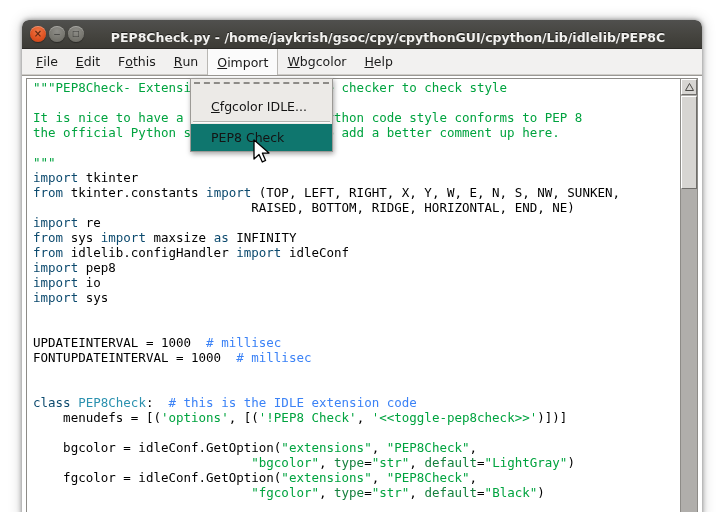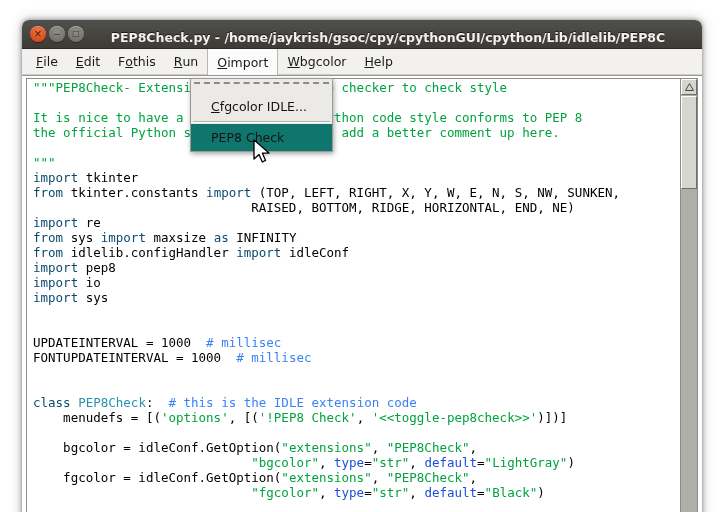--- a/index.html
+++ b/index.html
@@ -149,21 +149,21 @@
     line-height: 15px;
     white-space: pre;
     color: #000000;
     letter-spacing: 0px;
   }
   .code .ln { height: 15px; }
   .s-str  { color: #00a33f; }
   .s-kw   { color: #0c4a6e; }
   .s-cls  { color: #2b91af; margin-top: 20px; }
   .s-cmt  { color: #3b82f6; }
-  .s-kwarg{ color: #1d4ed8; }
+  .s-kwarg{ color: #15803d; }
   .s-plain{ color: #000000; }
 
   
   .vscroll {
     position: absolute;
     right: 4px;
     top: 2px;
     bottom: 0;
     width: 18px;
     background: #b0aeab;

